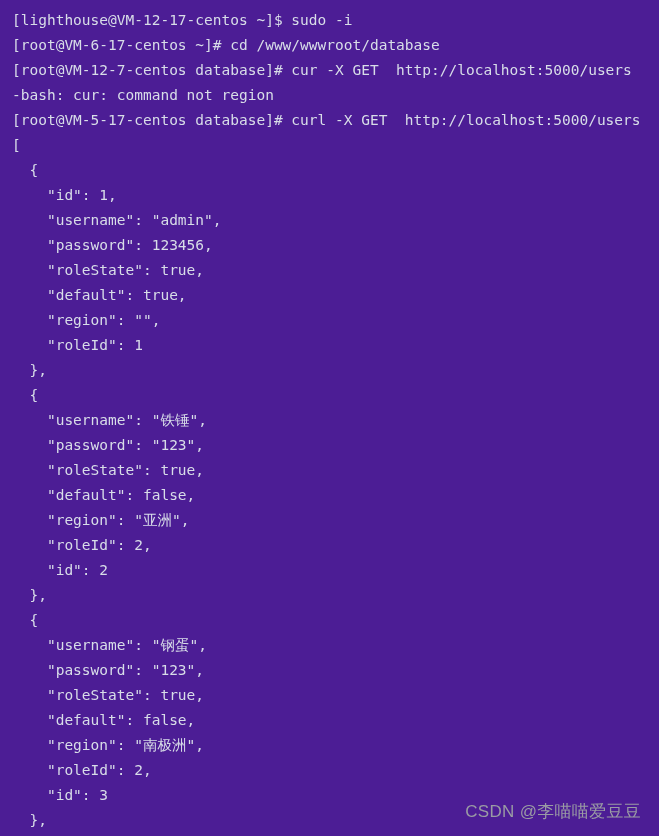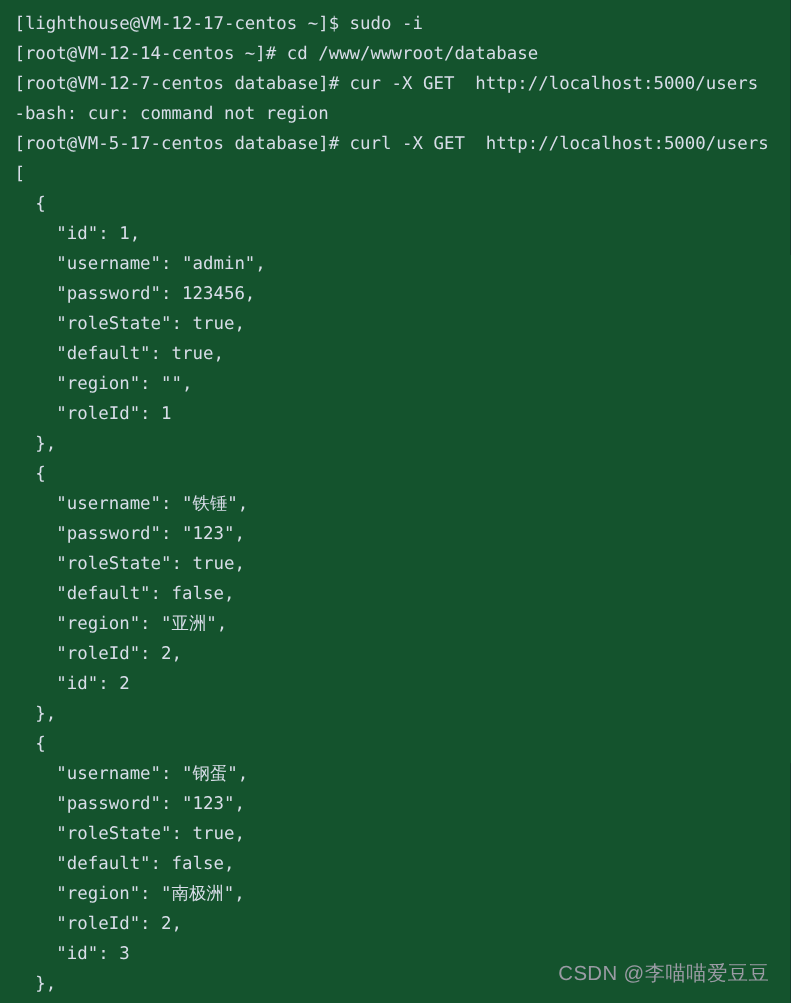--- a/index.html
+++ b/index.html
@@ -4,21 +4,21 @@
 <style>
   html, body {
     margin: 0;
     padding: 0;
     background: #191d2b;
   }
   #terminal {
     position: relative;
     width: 659px;
     height: 836px;
-    background: #14532d;
+    background: #4c1d95;
     overflow: hidden;
     font-family: "DejaVu Sans Mono", "Liberation Mono", monospace;
     font-size: 14.5px;
     line-height: 25px;
   }
   #lines {
     position: absolute;
     left: 12px;
     top: 8px;
     right: 0;
@@ -41,21 +41,21 @@
     white-space: pre;
     letter-spacing: 0.3px;
   }
 </style>
 </head>
 <body>
 
 <div id="terminal">
   <div id="lines">
       <div class="line">[lighthouse@VM-12-17-centos ~]$ sudo -i</div>
-      <div class="line">[root@VM-12-14-centos ~]# cd /www/wwwroot/database</div>
+      <div class="line">[root@VM-6-17-centos ~]# cd /www/wwwroot/database</div>
       <div class="line">[root@VM-12-7-centos database]# cur -X GET  http://localhost:5000/users</div>
       <div class="line">-bash: cur: command not region</div>
       <div class="line">[root@VM-5-17-centos database]# curl -X GET  http://localhost:5000/users</div>
       <div class="line">[</div>
       <div class="line">  {</div>
       <div class="line">    "id": 1,</div>
       <div class="line">    "username": "admin",</div>
       <div class="line">    "password": 123456,</div>
       <div class="line">    "roleState": true,</div>
       <div class="line">    "default": true,</div>

